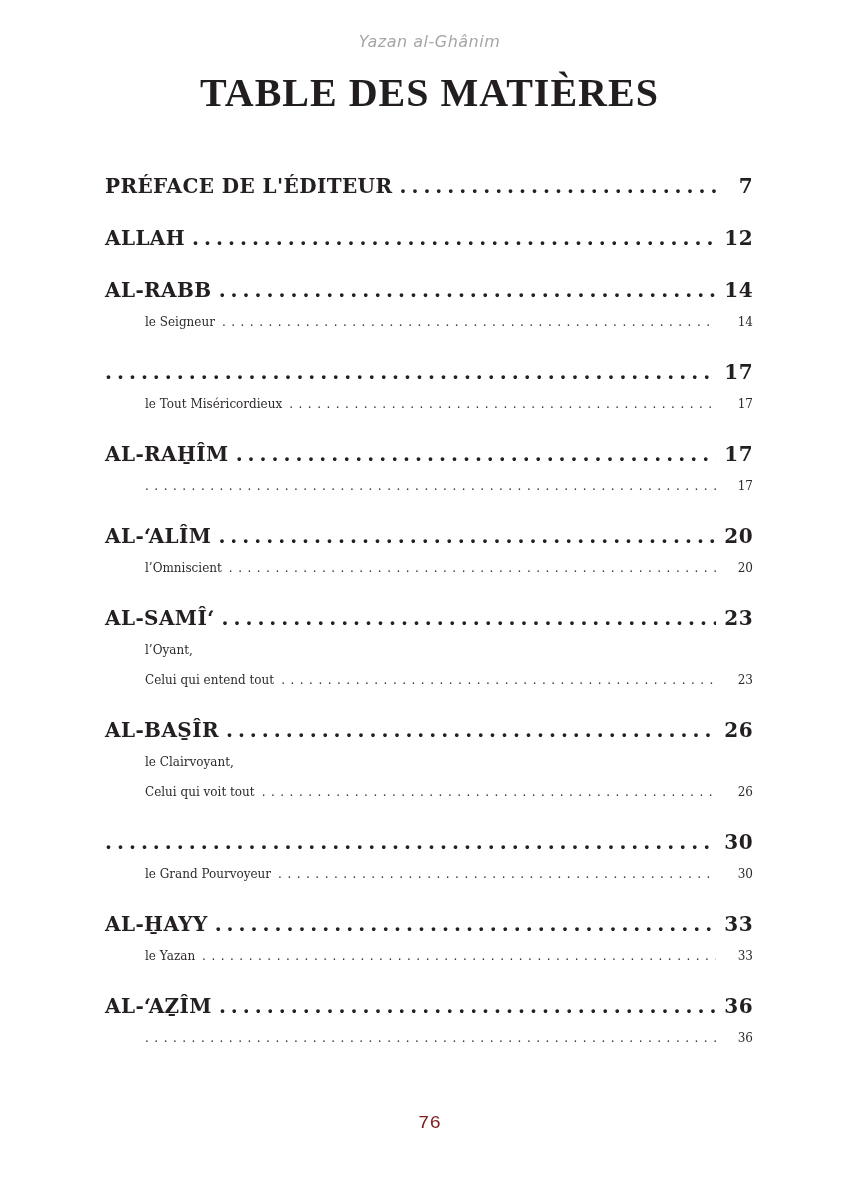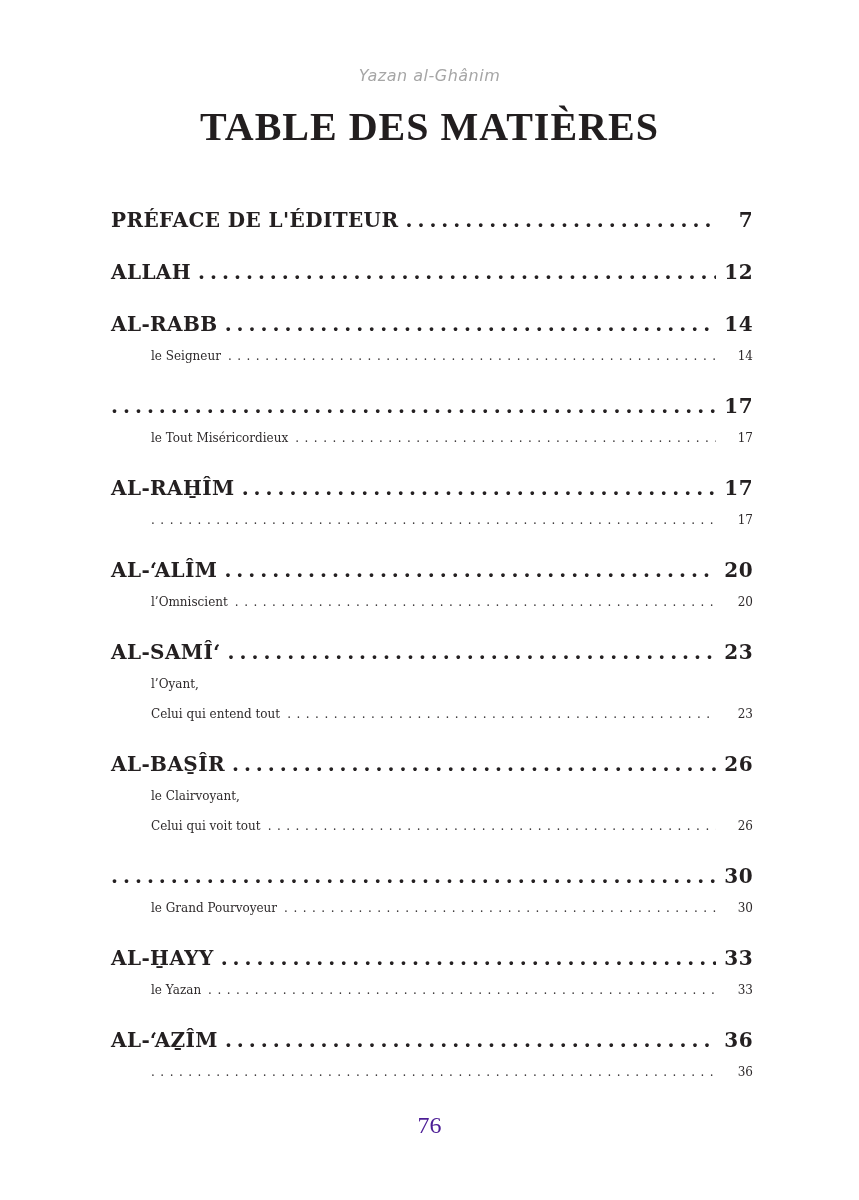--- a/index.html
+++ b/index.html
@@ -9,21 +9,21 @@
   }
   body {
     width: 859px;
     height: 1200px;
     position: relative;
     font-family: "DejaVu Serif", serif;
     color: #262223;
     overflow: hidden;
   }
   .author {
-    margin-top: 66px;
+    margin-top: 32px;
     text-align: center;
     font-family: "DejaVu Sans", sans-serif;
     font-style: italic;
     font-size: 16px;
     color: #a6a6a6;
     letter-spacing: 0.5px;
   }
   .title {
     margin-top: 20px;
     text-align: center;
@@ -36,21 +36,20 @@
   }
   .toc {
     margin: 54px 106px 0 105px;
   }
   .block {
     margin-bottom: 18px;
   }
   .row {
     display: flex;
     align-items: flex-start;
-    margin-left: 6px;
   }
   .row.main {
     font-weight: bold;
     font-size: 20px;
     line-height: 34px;
     letter-spacing: 0.4px;
     color: #242021;
   }
   .row.sub {
     font-size: 12px;
@@ -78,23 +77,23 @@
     text-align: right;
     padding-left: 3px;
     white-space: nowrap;
   }
   .footer {
     position: absolute;
     left: 0;
     right: 0;
     top: 1112px;
     text-align: center;
-    font-family: Liberation Serif, serif;
-    font-size: 24px;
-    color: #4c1d95;
+    font-family: Liberation Mono, monospace;
+    font-size: 19px;
+    color: #7f1d1d;
   }
 </style>
 </head>
 <body>
 
 <div class="author">Yazan al-Ghânim</div>
 <div class="title">TABLE DES MATIÈRES</div>
 
 <div class="toc">
 

